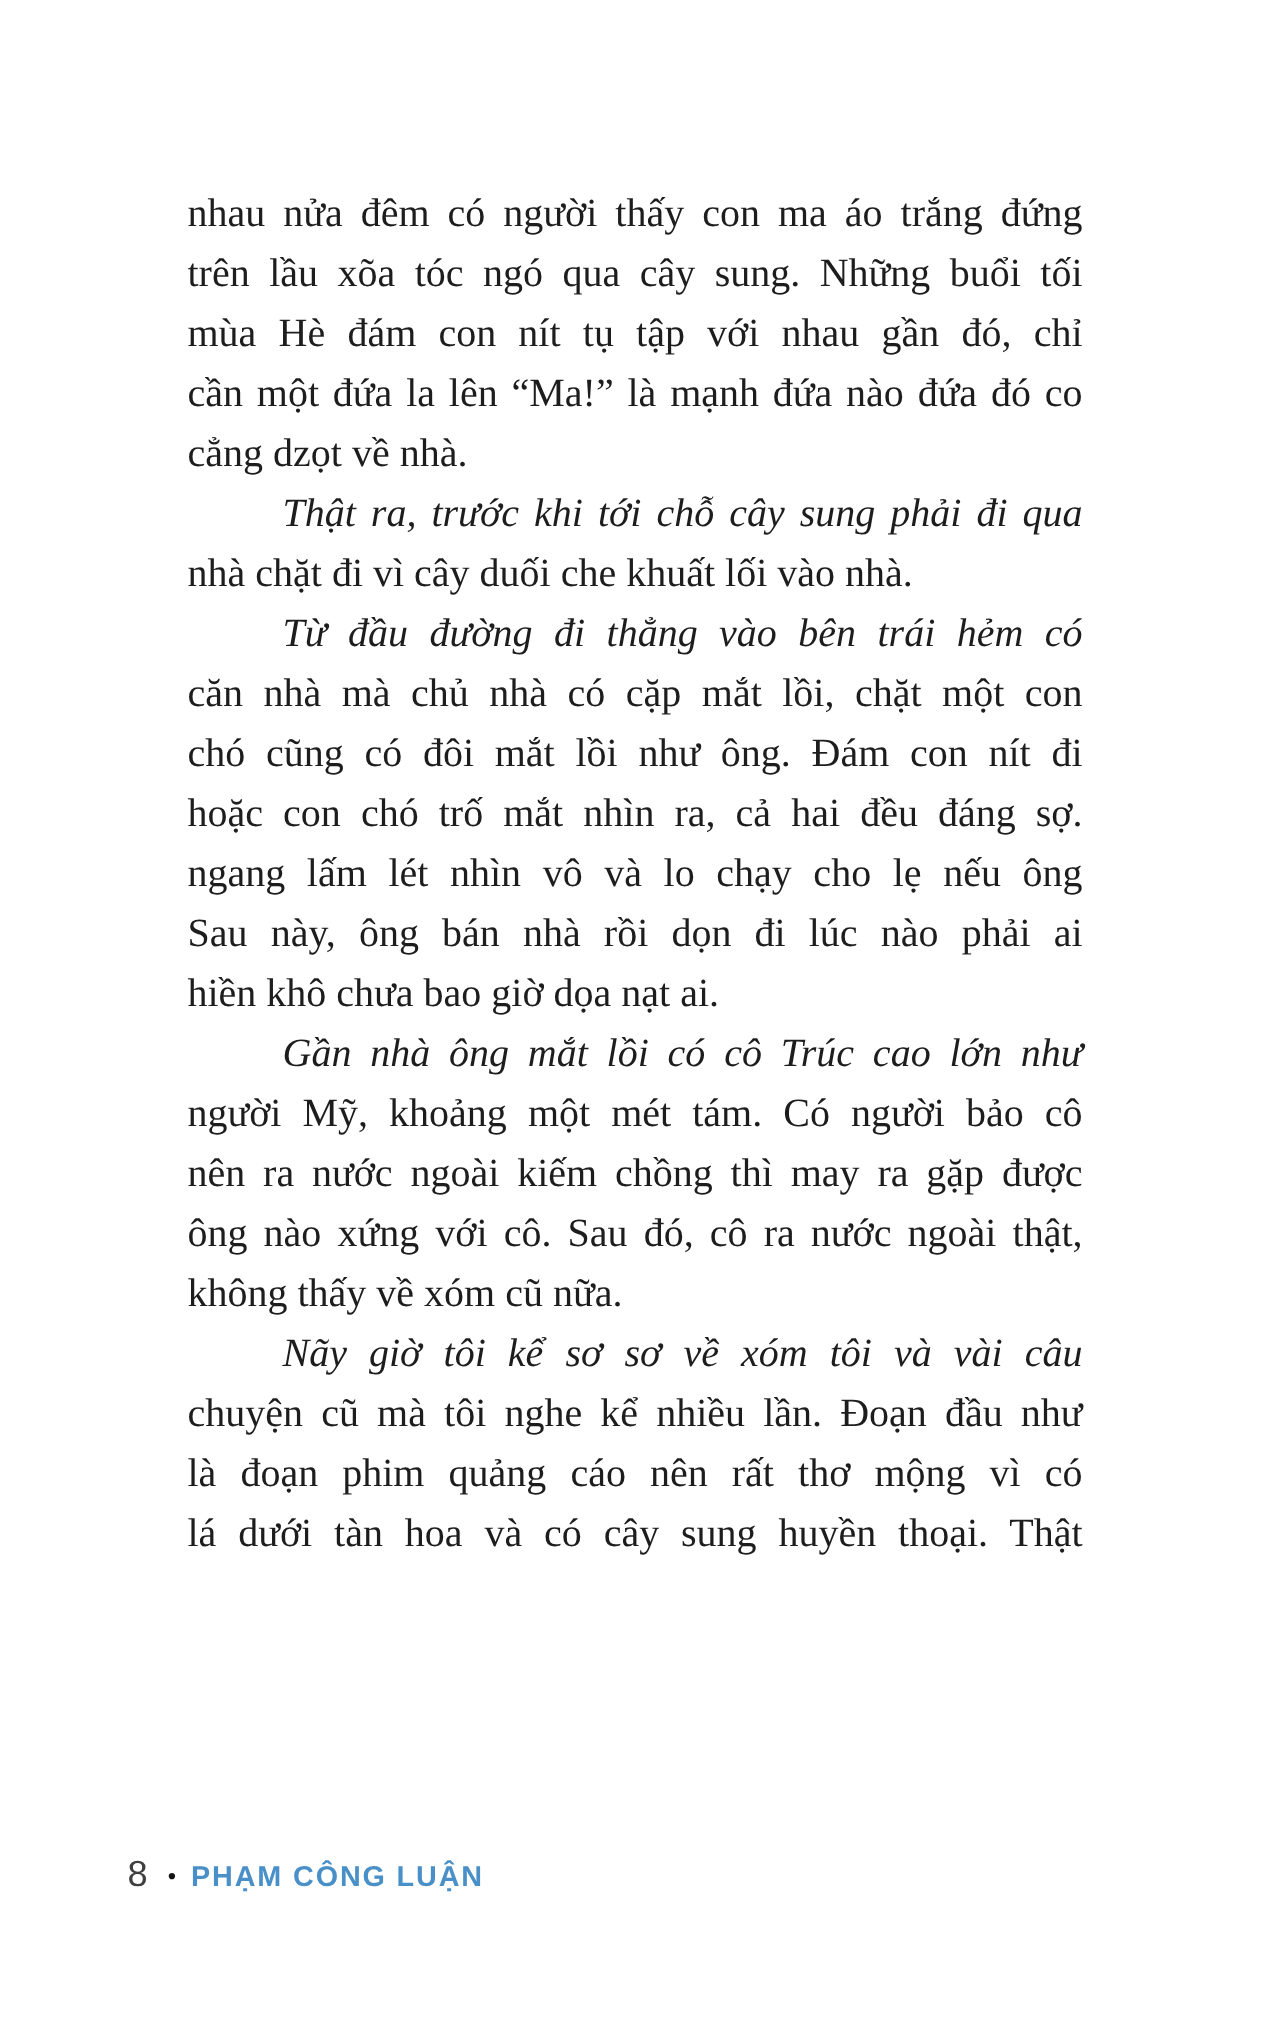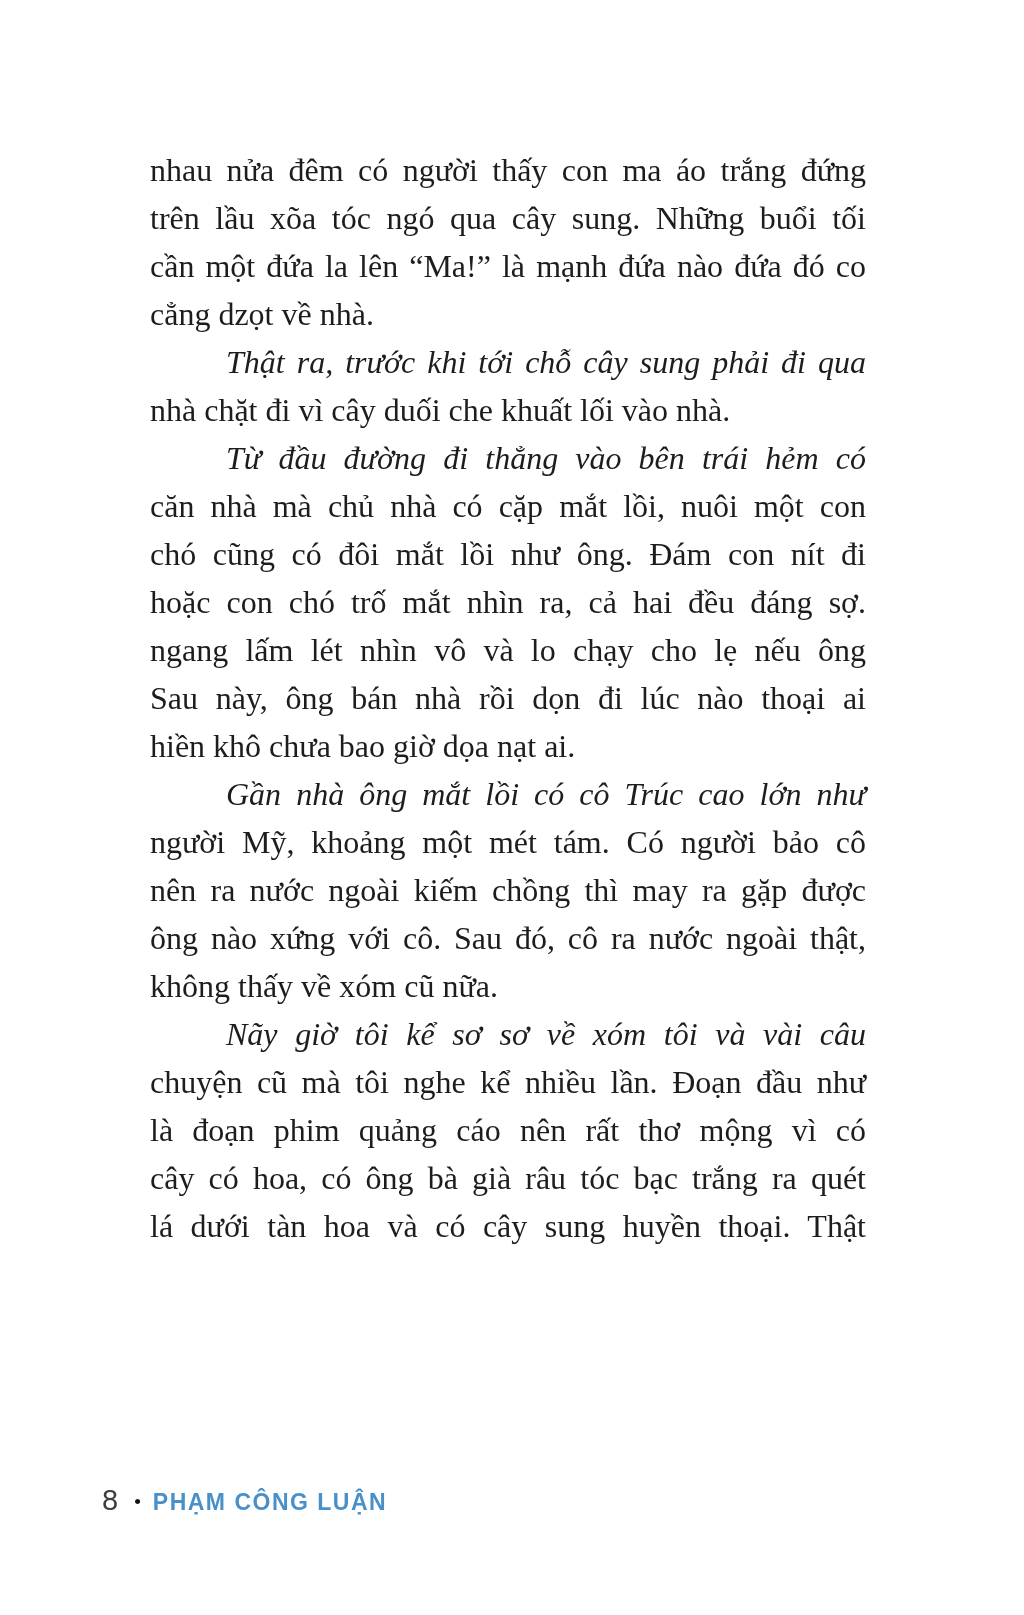--- a/index.html
+++ b/index.html
@@ -66,40 +66,40 @@
     color: #4a90c8;
   }
 </style>
 </head>
 <body>
 
 <div class="page">
   <main class="text-block" id="text-block">
       <div class="line j">nhau nửa đêm có người thấy con ma áo trắng đứng</div>
       <div class="line j">trên lầu xõa tóc ngó qua cây sung. Những buổi tối</div>
+      <div class="line j">mùa Hè đám con nít tụ tập với nhau gần đó, chỉ</div>
       <div class="line j">cần một đứa la lên “Ma!” là mạnh đứa nào đứa đó co</div>
       <div class="line">cẳng dzọt về nhà.</div>
       <div class="line j indent">Thật ra, trước khi tới chỗ cây sung phải đi qua</div>
       <div class="line">nhà chặt đi vì cây duối che khuất lối vào nhà.</div>
       <div class="line j indent">Từ đầu đường đi thẳng vào bên trái hẻm có</div>
-      <div class="line j">căn nhà mà chủ nhà có cặp mắt lồi, nuôi một con</div>
+      <div class="line j">căn nhà mà chủ nhà có cặp mắt lồi, chặt một con</div>
       <div class="line j">chó cũng có đôi mắt lồi như ông. Đám con nít đi</div>
       <div class="line j">hoặc con chó trố mắt nhìn ra, cả hai đều đáng sợ.</div>
       <div class="line j">ngang lấm lét nhìn vô và lo chạy cho lẹ nếu ông</div>
-      <div class="line j">Sau này, ông bán nhà rồi dọn đi lúc nào thoại ai</div>
+      <div class="line j">Sau này, ông bán nhà rồi dọn đi lúc nào phải ai</div>
       <div class="line">hiền khô chưa bao giờ dọa nạt ai.</div>
       <div class="line j indent">Gần nhà ông mắt lồi có cô Trúc cao lớn như</div>
       <div class="line j">người Mỹ, khoảng một mét tám. Có người bảo cô</div>
       <div class="line j">nên ra nước ngoài kiếm chồng thì may ra gặp được</div>
       <div class="line j">ông nào xứng với cô. Sau đó, cô ra nước ngoài thật,</div>
       <div class="line">không thấy về xóm cũ nữa.</div>
       <div class="line j indent">Nãy giờ tôi kể sơ sơ về xóm tôi và vài câu</div>
       <div class="line j">chuyện cũ mà tôi nghe kể nhiều lần. Đoạn đầu như</div>
       <div class="line j">là đoạn phim quảng cáo nên rất thơ mộng vì có</div>
-      <div class="line j">cây có hoa, có ông bà già râu tóc bạc trắng ra quét</div>
       <div class="line j">lá dưới tàn hoa và có cây sung huyền thoại. Thật</div>
     </main>
   <footer class="footer">
     <span class="pagenum">8</span>
     <span class="bullet">•</span>
     <span class="author">PHẠM CÔNG LUẬN</span>
   </footer>
 </div>
 
 </body></html>

